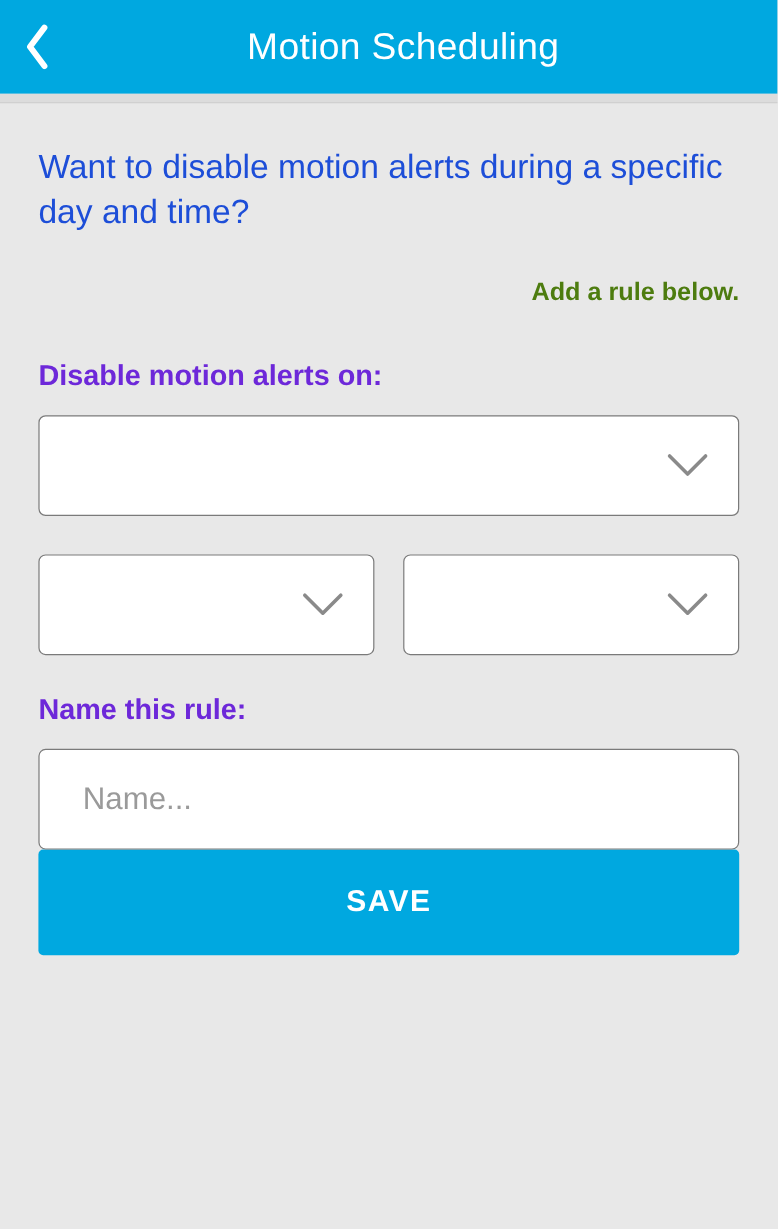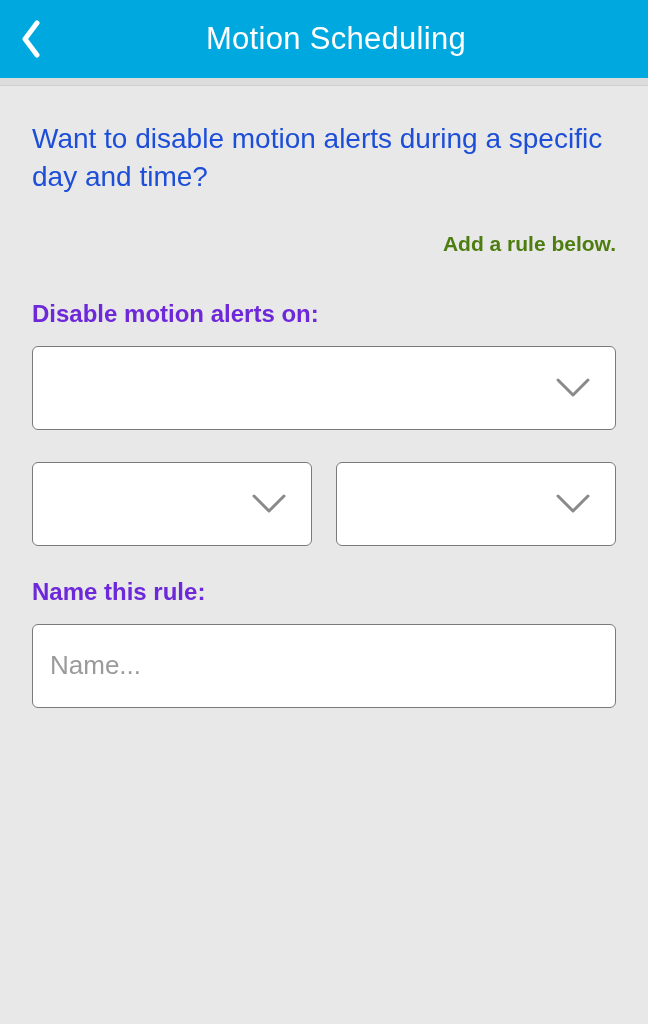--- a/index.html
+++ b/index.html
@@ -99,21 +99,21 @@
     }
     .col {
       width: 48%;
     }
     .text-input {
       background: #ffffff;
       border: 1px solid #7a7a7a;
       border-radius: 6px;
       height: 84px;
       width: 100%;
-      padding: 0 17px;
+      padding: 0 36px;
       font-size: 26px;
       color: #404040;
     }
     .text-input::placeholder {
       color: #9a9a9a;
     }
     .save-btn {
       background: #00a8e0;
       color: #ffffff;
       border: none;
@@ -170,13 +170,16 @@
         <svg class="chevron-down" viewBox="0 0 36 22" fill="none">
           <path d="M3 3 L18 18 L33 3" stroke="#8a8a8a" stroke-width="3" stroke-linecap="round" stroke-linejoin="round"></path>
         </svg>
       </div>
     </div>
   </div>
 
   <div class="field-label">Name this rule:</div>
   <input type="text" class="text-input" placeholder="Name..." style="">
 
+  <button class="save-btn">
+    <span>SAVE</span>
+  </button>
 </div>
 
 </body></html>

